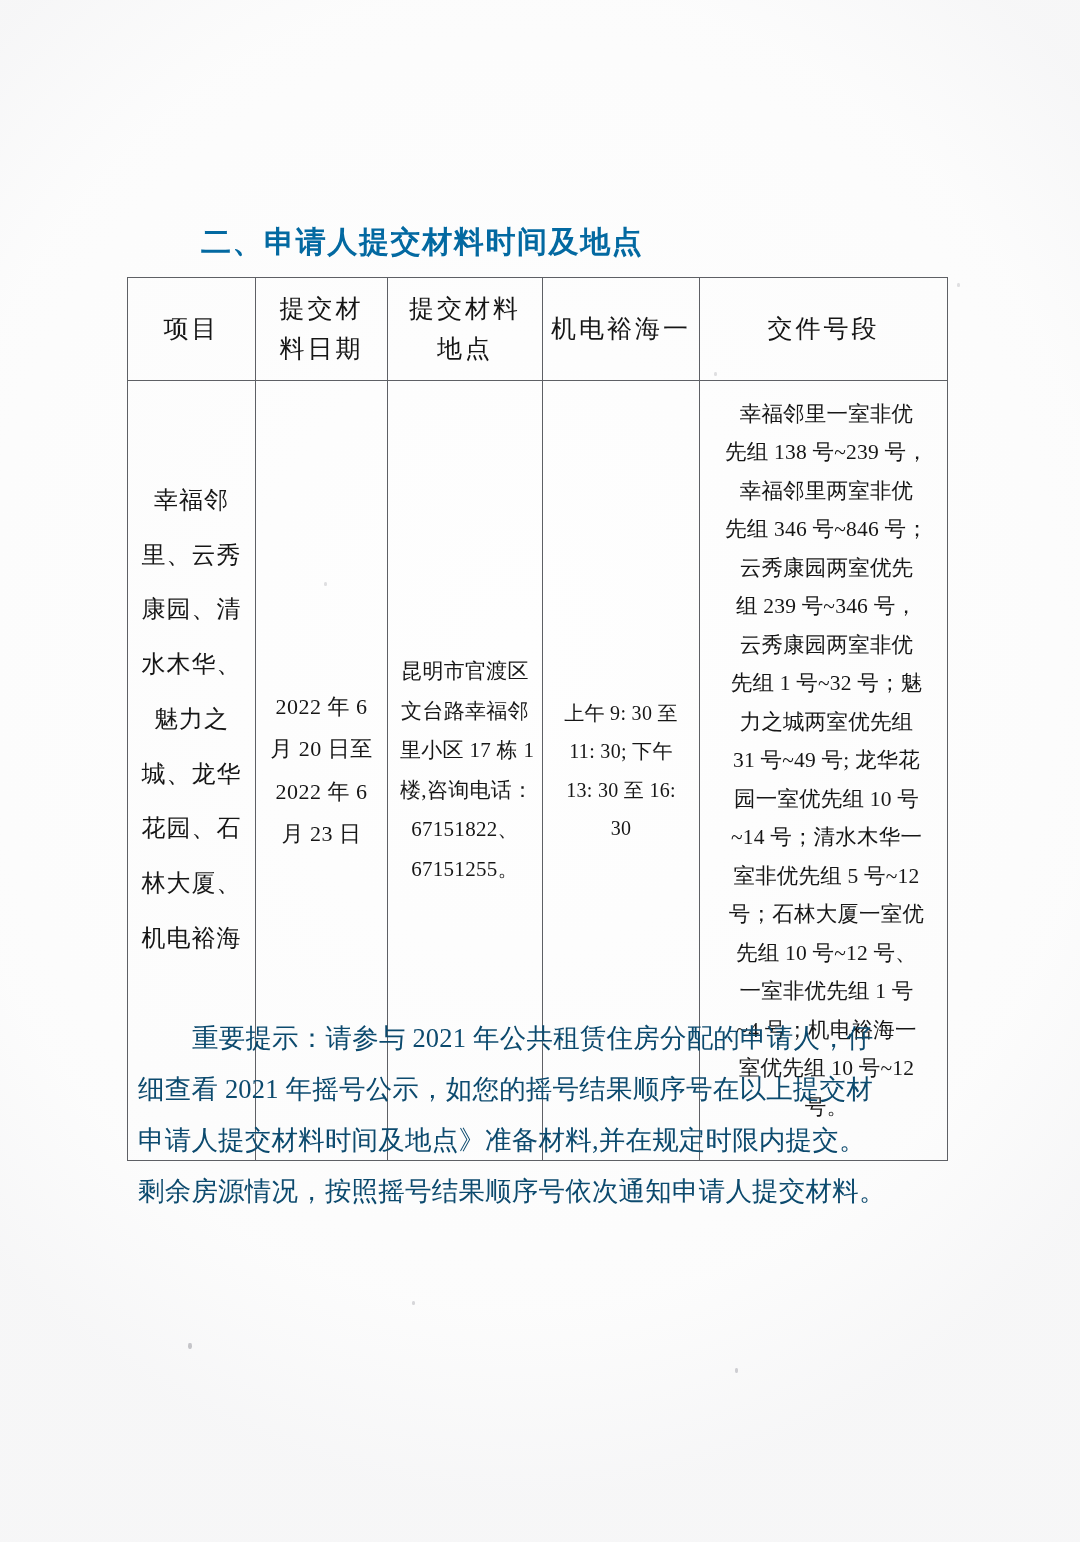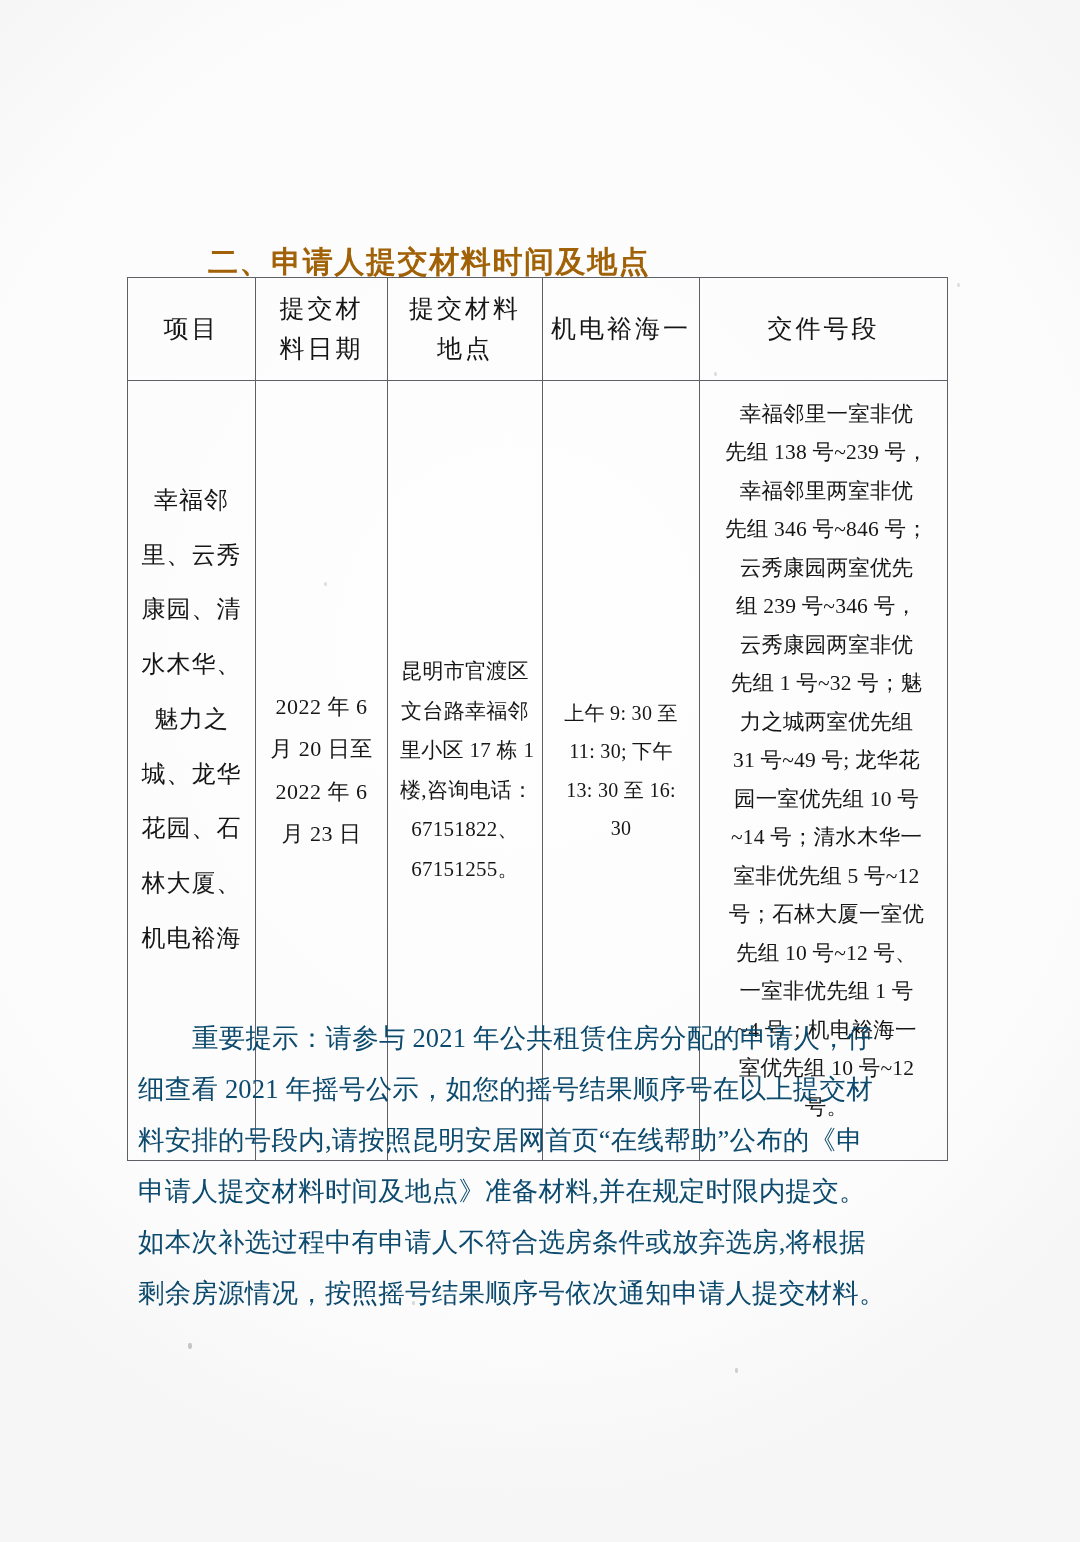--- a/index.html
+++ b/index.html
@@ -29,30 +29,29 @@
     position: absolute;
     inset: 0;
     background:
       radial-gradient(ellipse 70% 55% at 48% 42%, rgba(255,255,255,0) 0%, rgba(250,250,250,0.55) 78%, rgba(245,245,246,0.85) 100%);
     pointer-events: none;
   }
 
   
   #section-heading {
     position: absolute;
-    left: 208px;
+    left: 201px;
     top: 222px;
     width: 700px;
     font-family: "Liberation Sans", "DejaVu Sans", sans-serif;
     font-weight: bold;
     font-size: 30px;
     letter-spacing: 1.6px;
-    color: #a16207;
+    color: #0369a1;
     white-space: nowrap;
-    margin-top: 20px;
   }
 
   
   #info-table {
     position: absolute;
     left: 127px;
     top: 277px;
     width: 820px;
     border-collapse: collapse;
     table-layout: fixed;
@@ -258,23 +257,21 @@
           <span class="rline">号。</span>
         </td>
 
       </tr>
     </tbody>
   </table>
 
   <div id="notice">
     <span class="nline indent">重要提示：请参与 2021 年公共租赁住房分配的申请人，仔</span>
     <span class="nline">细查看 2021 年摇号公示，如您的摇号结果顺序号在以上提交材</span>
-    <span class="nline">料安排的号段内,请按照昆明安居网首页“在线帮助”公布的《申</span>
     <span class="nline">申请人提交材料时间及地点》准备材料,并在规定时限内提交。</span>
-    <span class="nline">如本次补选过程中有申请人不符合选房条件或放弃选房,将根据</span>
     <span class="nline">剩余房源情况，按照摇号结果顺序号依次通知申请人提交材料。</span>
   </div>
 
   <div class="speck" id="speck-a"></div>
   <div class="speck" id="speck-b"></div>
   <div class="speck" id="speck-c"></div>
   <div class="speck" id="speck-d"></div>
   <div class="speck" id="speck-e"></div>
   <div class="speck" id="speck-f"></div>
   <div class="speck" id="speck-g"></div>

